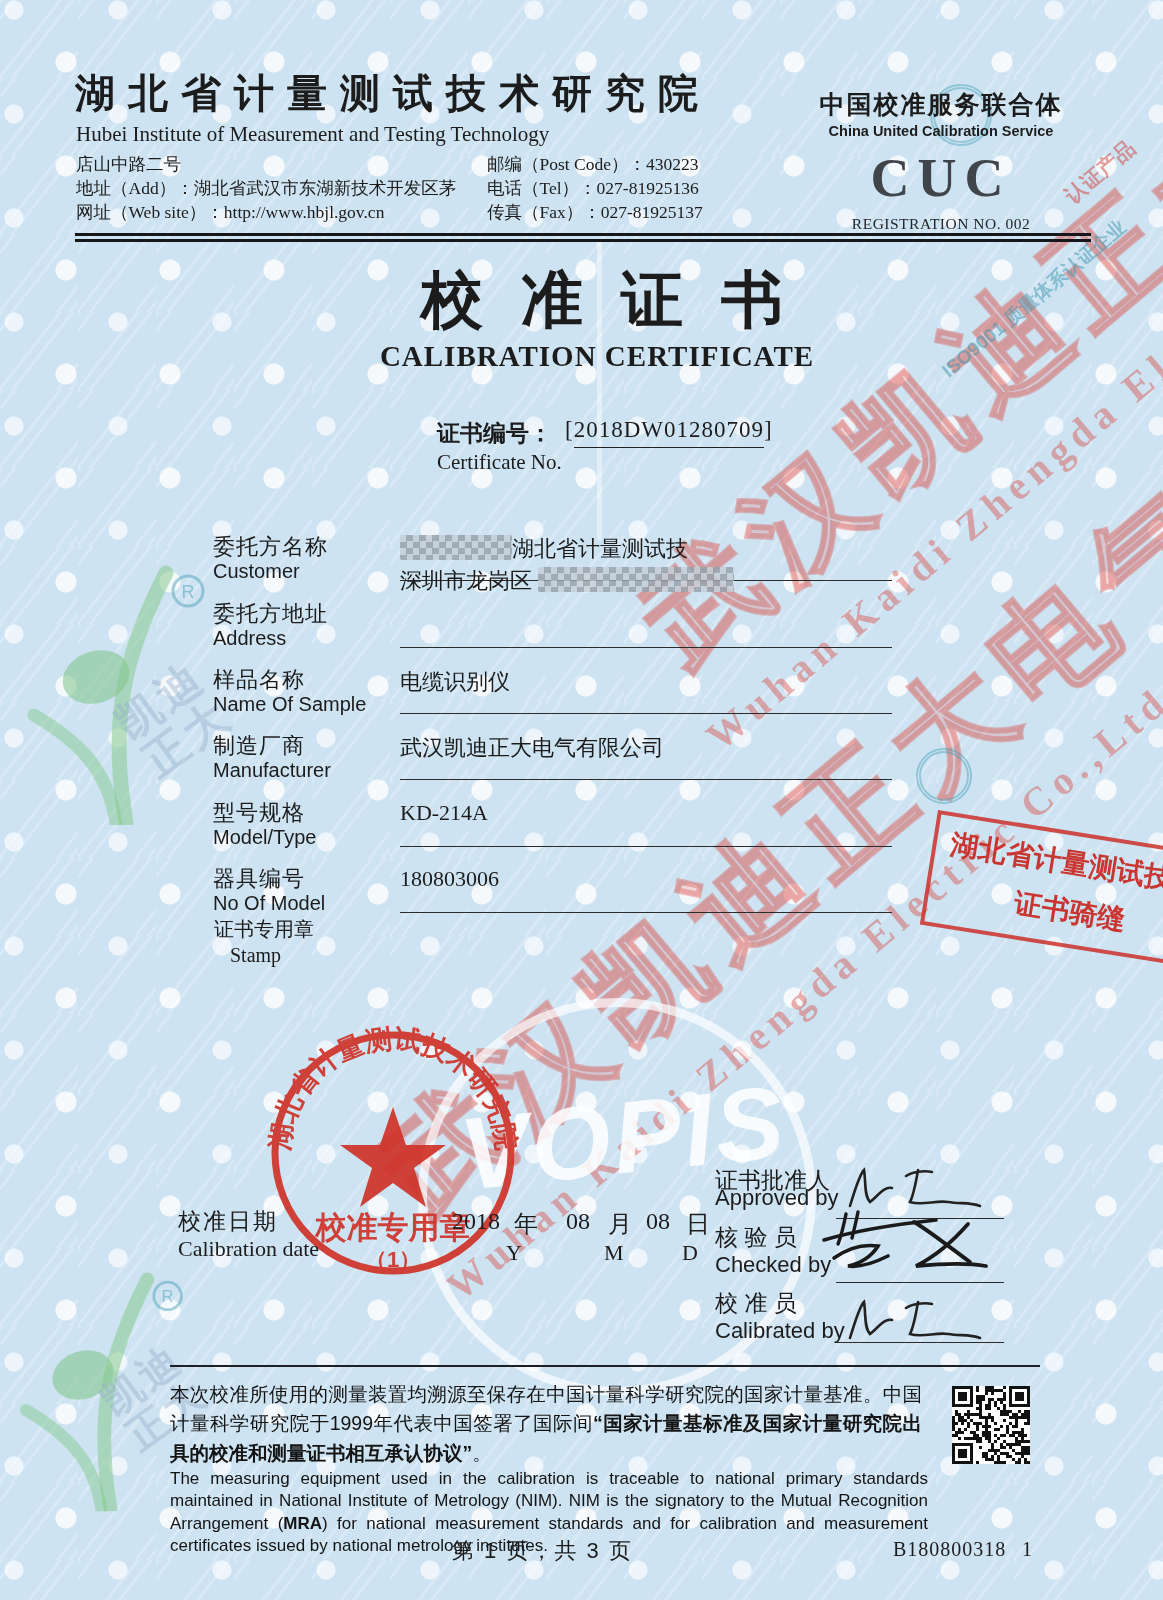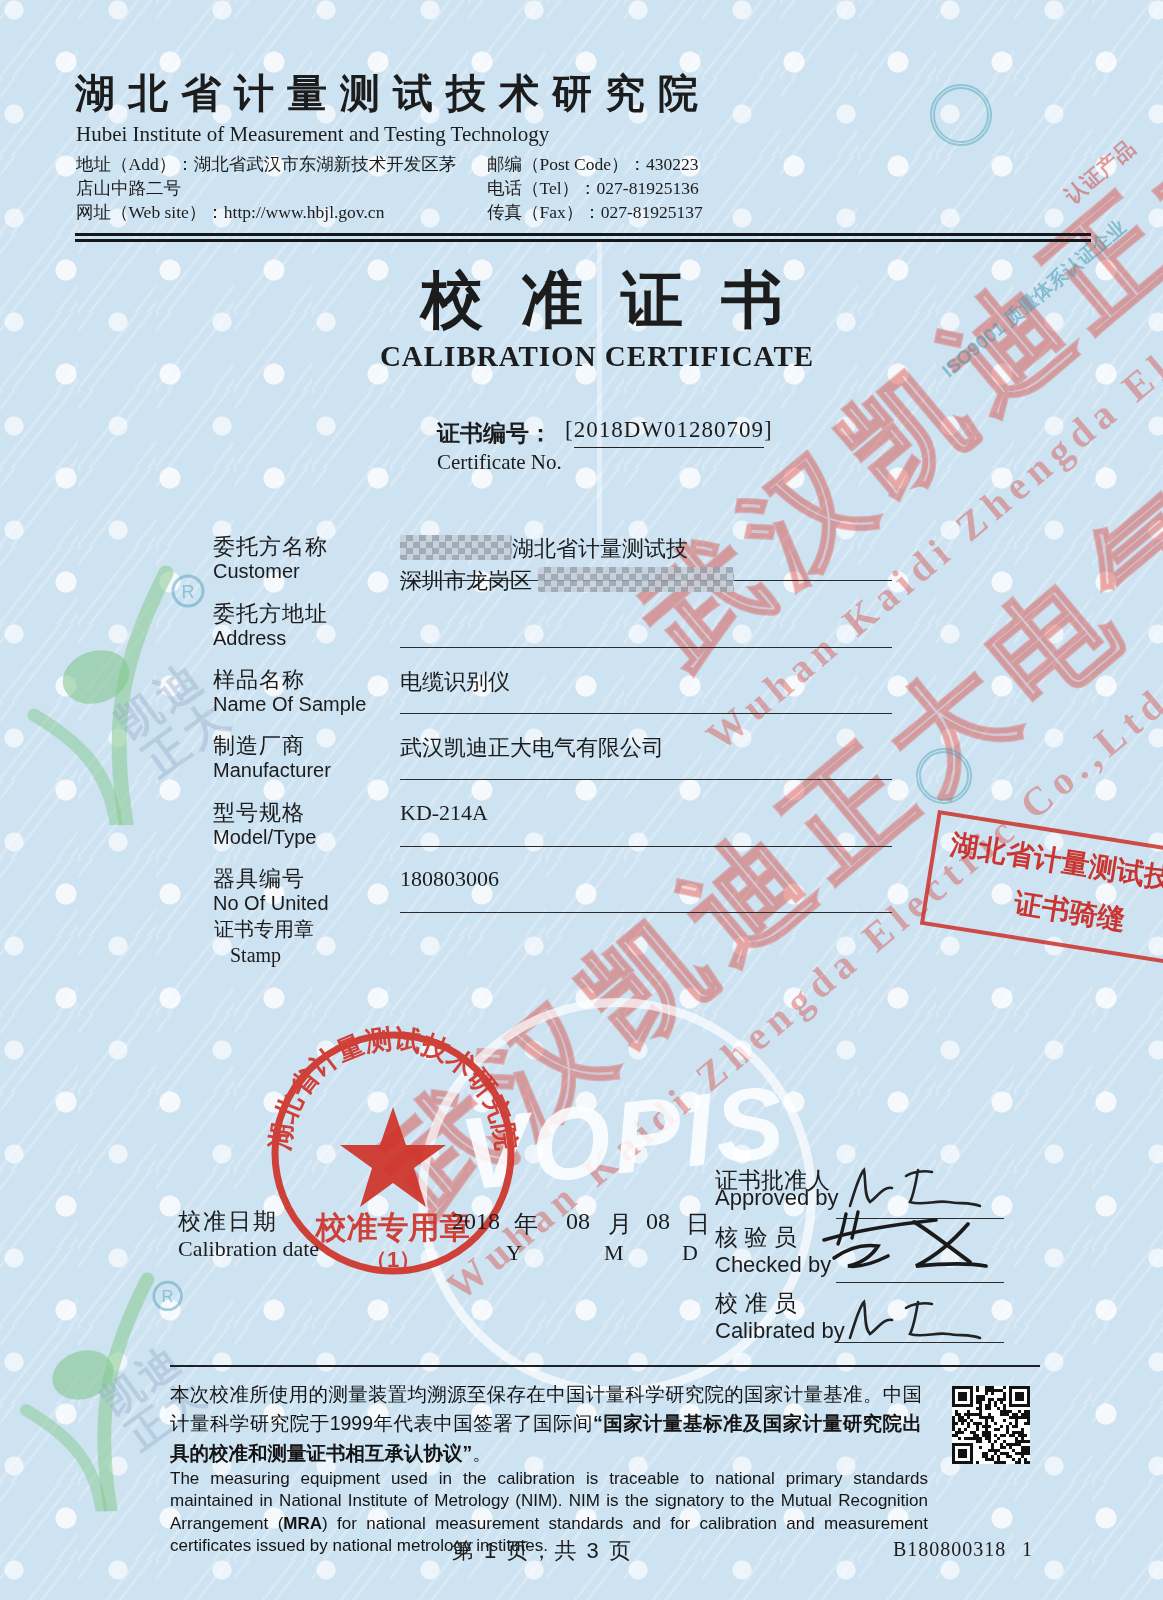--- a/index.html
+++ b/index.html
@@ -135,30 +135,36 @@
 
   <div class="abs wm wm-tealring" style="left:930px;top:84px;width:52px;height:52px;"></div>
   <div class="abs wm wm-redfrag" style="left:1058px;top:158px;font-size:21px;transform:rotate(-40deg);">认证产品</div>
   <div class="abs wm wm-teal" style="left:918px;top:286px;font-size:19px;transform:rotate(-40deg);">ISO9001 质量体系认证企业</div>
   <div class="abs wm wm-tealring" style="left:916px;top:748px;width:46px;height:46px;"></div>
 
   <div class="abs inst-cn sans" style="left:75px;top:66px;">湖北省计量测试技术研究院</div>
   <div class="abs inst-en serif" style="left:76px;top:122px;">Hubei Institute of Measurement and Testing Technology</div>
 
   <div class="abs contact serif" style="left:76px;top:152px;">
+    <div>店山中路二号</div>
     <div>地址（Add）：湖北省武汉市东湖新技术开发区茅</div>
-    <div>店山中路二号</div>
     <div>网址（Web site）：http://www.hbjl.gov.cn</div>
   </div>
   <div class="abs contact serif" style="left:487px;top:152px;">
     <div>邮编（Post Code）：430223</div>
     <div>电话（Tel）：027-81925136</div>
     <div>传真（Fax）：027-81925137</div>
   </div>
 
+  <div class="abs" style="left:788px;top:88px;width:306px;text-align:center;">
+    <div class="cuc-cn sans">中国校准服务联合体</div>
+    <div class="cuc-en sans" style="margin-top:2px;">China United Calibration Service</div>
+    <div class="cuc-logo serif" style="margin-top:8px;">CUC</div>
+    <div class="cuc-reg serif" style="margin-top:6px;">REGISTRATION NO. 002</div>
+  </div>
 
   <div class="abs rule-double" style="left:75px;top:233px;width:1016px;"></div>
 
   <div class="abs title-cn serif" style="left:75px;top:258px;width:1016px;">校准证书</div>
   <div class="abs title-en serif" style="left:89px;top:340px;width:1016px;">CALIBRATION CERTIFICATE</div>
 
   <div class="abs certno-label sans" style="left:437px;top:418px;">证书编号：</div>
   <div class="abs certno-val serif" style="left:565px;top:417px;">
     <span>[</span><span class="ul">2018DW01280709</span><span>]</span>
   </div>
@@ -187,21 +193,21 @@
   <div class="abs f-label-en sans" style="left:213px;top:759px;">Manufacturer</div>
   <div class="abs f-value serif" style="left:400px;top:733px;">武汉凯迪正大电气有限公司</div>
   <div class="abs f-line" style="left:400px;top:779px;width:492px;"></div>
 
   <div class="abs f-label-cn sans" style="left:213px;top:798px;">型号规格</div>
   <div class="abs f-label-en sans" style="left:213px;top:826px;">Model/Type</div>
   <div class="abs f-value serif" style="left:400px;top:800px;">KD-214A</div>
   <div class="abs f-line" style="left:400px;top:846px;width:492px;"></div>
 
   <div class="abs f-label-cn sans" style="left:213px;top:864px;">器具编号</div>
-  <div class="abs f-label-en sans" style="left:213px;top:892px;">No Of United</div>
+  <div class="abs f-label-en sans" style="left:213px;top:892px;">No Of Model</div>
   <div class="abs f-value serif" style="left:400px;top:866px;">180803006</div>
   <div class="abs f-line" style="left:400px;top:912px;width:492px;"></div>
 
   <div class="abs stamp-label serif" style="left:214px;top:916px;">证书专用章</div>
   <div class="abs stamp-label serif" style="left:230px;top:944px;">Stamp</div>
 
   <div class="abs corner-stamp sans" style="left:938px;top:810px;">
     <div class="l1">湖北省计量测试技</div>
     <div class="l2">证书骑缝</div>
   </div>

